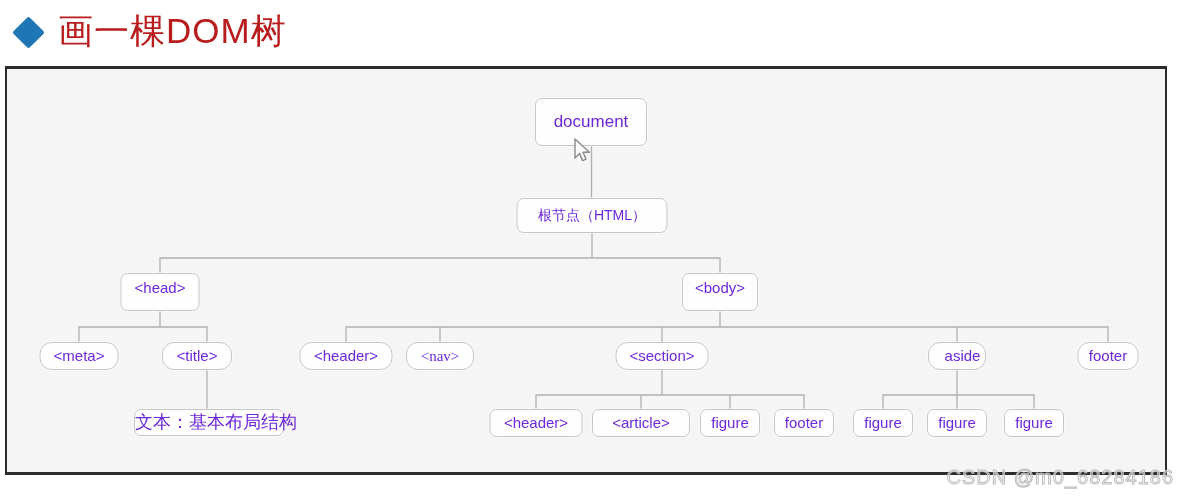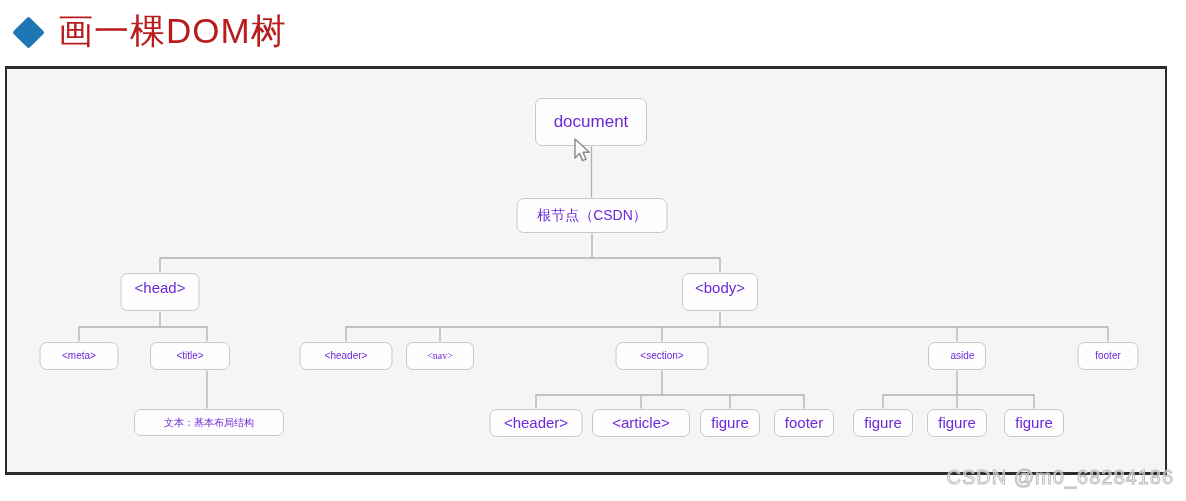--- a/index.html
+++ b/index.html
@@ -43,23 +43,23 @@
     border:1px solid #c6c6c6;
     border-radius:7px;
     color:#6d28d9;
     text-align:center;
     white-space:nowrap;
     box-shadow:0 0 0 1px rgba(255,255,255,0.4);
   }
   .row0{top:98px;height:48px;font-size:17px;line-height:46px;}
   .row1{top:198px;height:35px;font-size:14px;line-height:33px;}
   .row2{top:273px;height:38px;font-size:15px;line-height:28px;}
-  .row3{top:342px;height:28px;font-size:10px;line-height:26px;}
+  .row3{top:342px;height:28px;font-size:15px;line-height:26px;border-radius:12px;}
   .row4{top:409px;height:28px;font-size:15px;line-height:26px;}
-  .row4c{top:409px;height:27px;font-size:10px;line-height:25px;}
+  .row4c{top:409px;height:27px;font-size:18px;line-height:25px;}
   
   .cursor{position:absolute;left:570px;top:136px;}
   
   .watermark{
     position:absolute;right:12px;top:466px;
     font-size:20px;letter-spacing:1px;
     color:rgba(255,255,255,0.45);
     -webkit-text-stroke:1px #bdbdbd;
     white-space:nowrap;
   }
@@ -80,27 +80,27 @@
     <path d="M591.5 146 V198"></path>
     <path d="M592 233 V258 M160 273 V258 H720 V273"></path>
     <path d="M160 303 V327 M79 342 V327 H207 V342"></path>
     <path d="M207 370 V409"></path>
     <path d="M720 303 V327 M346 342 V327 H1108 V342 M440 327 V342 M662 327 V342 M957 327 V342"></path>
     <path d="M662 370 V395 M536 409 V395 H804 V409 M641 395 V409 M730 395 V409"></path>
     <path d="M957 370 V395 M883 409 V395 H1034 V409 M957 395 V409"></path>
   </svg>
 
   <div class="node row0" style="left:591px;width:112px;">document</div>
-  <div class="node row1" style="left:592px;width:151px;">根节点（CSDN）</div>
+  <div class="node row1" style="left:592px;width:151px;">根节点（HTML）</div>
 
   <div class="node row2" style="left:160px;width:79px;">&lt;head&gt;</div>
   <div class="node row2" style="left:720px;width:76px;">&lt;body&gt;</div>
 
   <div class="node row3" style="left:79px;width:79px;">&lt;meta&gt;</div>
-  <div class="node row3" style="left:190px;width:80px;">&lt;title&gt;</div>
+  <div class="node row3" style="left:197px;width:70px;">&lt;title&gt;</div>
   <div class="node row3" style="left:346px;width:93px;">&lt;header&gt;</div>
   <div class="node row3" style="left:440px;width:68px;font-family:Liberation Serif, serif;">&lt;nav&gt;</div>
   <div class="node row3" style="left:662px;width:93px;">&lt;section&gt;</div>
   <div class="node row3" style="left:957px;width:58px;padding-left:11px;">aside</div>
   <div class="node row3" style="left:1108px;width:61px;">footer</div>
 
   <div class="node row4c" style="left:209px;width:150px;">文本：基本布局结构</div>
   <div class="node row4" style="left:536px;width:93px;">&lt;header&gt;</div>
   <div class="node row4" style="left:641px;width:98px;">&lt;article&gt;</div>
   <div class="node row4" style="left:730px;width:60px;">figure</div>

